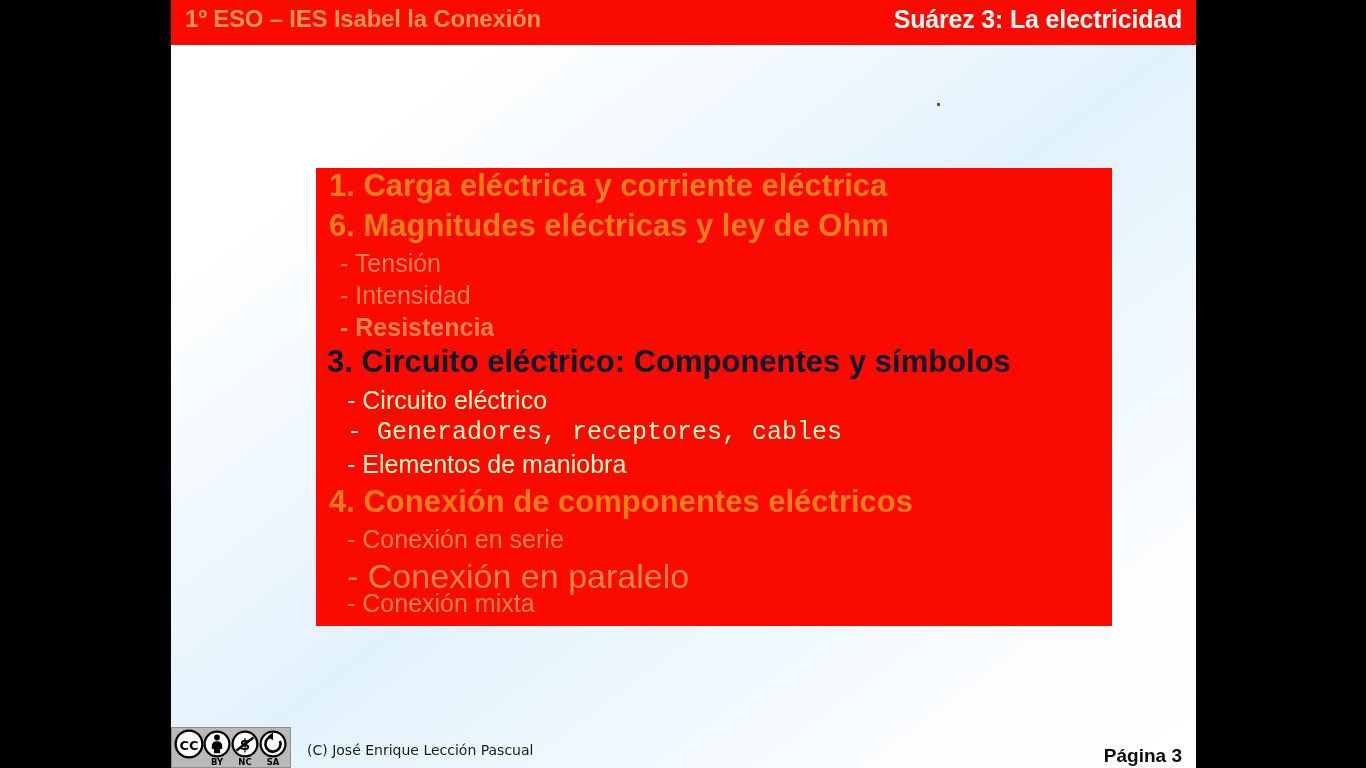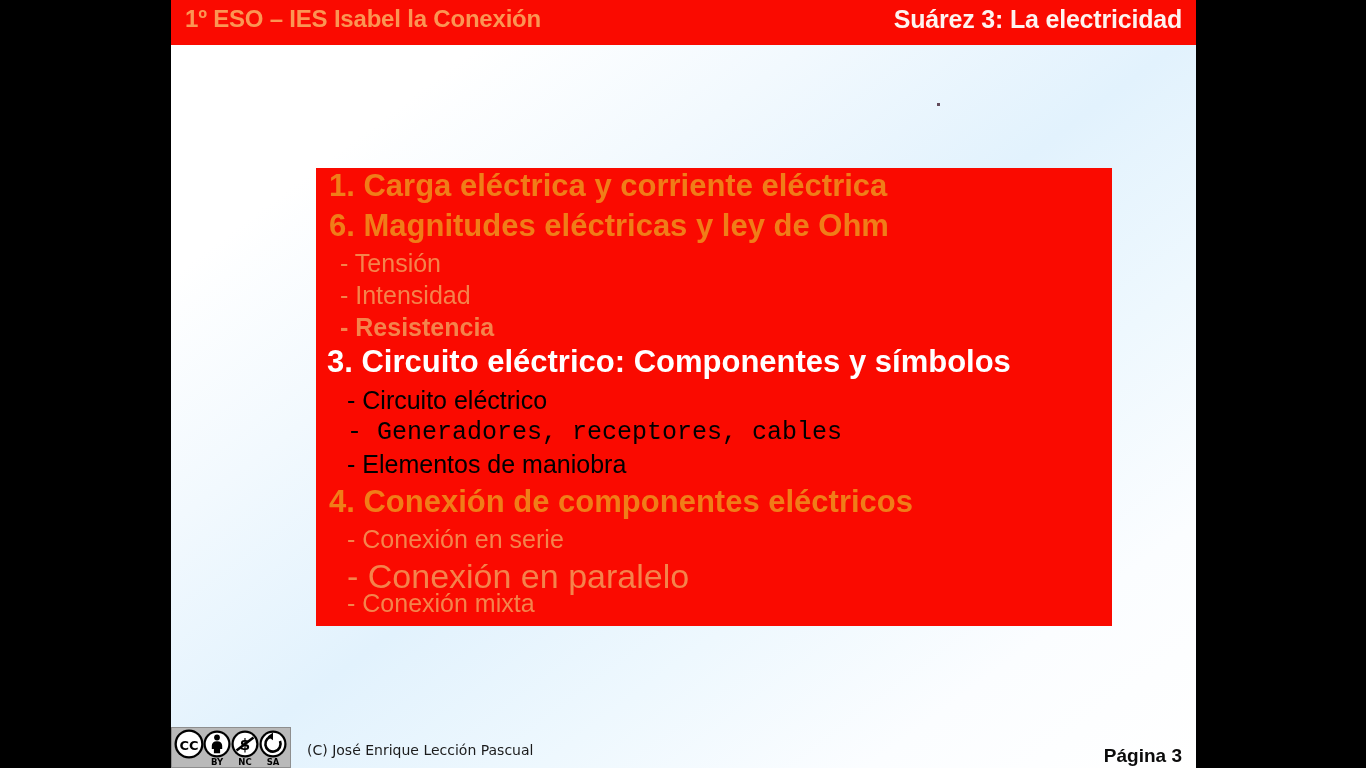--- a/index.html
+++ b/index.html
@@ -101,22 +101,22 @@
   .idx-sub {
     white-space: nowrap;
     line-height: 1.0;
   }
 
   
   .dim .idx-head { color: #f07d18; }
   .dim .idx-sub  { color: #f4834b; text-align: center; }
 
   
-  .active .idx-head { color: #ffffff; }
-  .active .idx-sub  { color: #000000; }
+  .active .idx-head { color: #0f172a; }
+  .active .idx-sub  { color: #fef9c3; }
 
   .sec-head-1 { position: absolute; left: 13px;  top: 2px;   font-size: 31px; }
   .sec-head-2 { position: absolute; left: 13px;  top: 42px;  font-size: 31px; }
   .sec-sub-2a { position: absolute; left: 24px;  top: 83px;  font-size: 25px; }
   .sec-sub-2b { position: absolute; left: 24px;  top: 115px; font-size: 25px; }
   .sec-sub-2c { position: absolute; left: 24px;  top: 147px; font-size: 25px; font-weight: bold; }
   .sec-head-3 { position: absolute; left: 11px;  top: 178px; font-size: 31px; }
   .sec-sub-3a { position: absolute; left: 31px;  top: 220px; font-size: 25px; }
   .sec-sub-3b { position: absolute; left: 31px;  top: 252px; font-size: 25px; font-family: Liberation Mono, monospace; }
   .sec-sub-3c { position: absolute; left: 31px;  top: 284px; font-size: 25px; }

